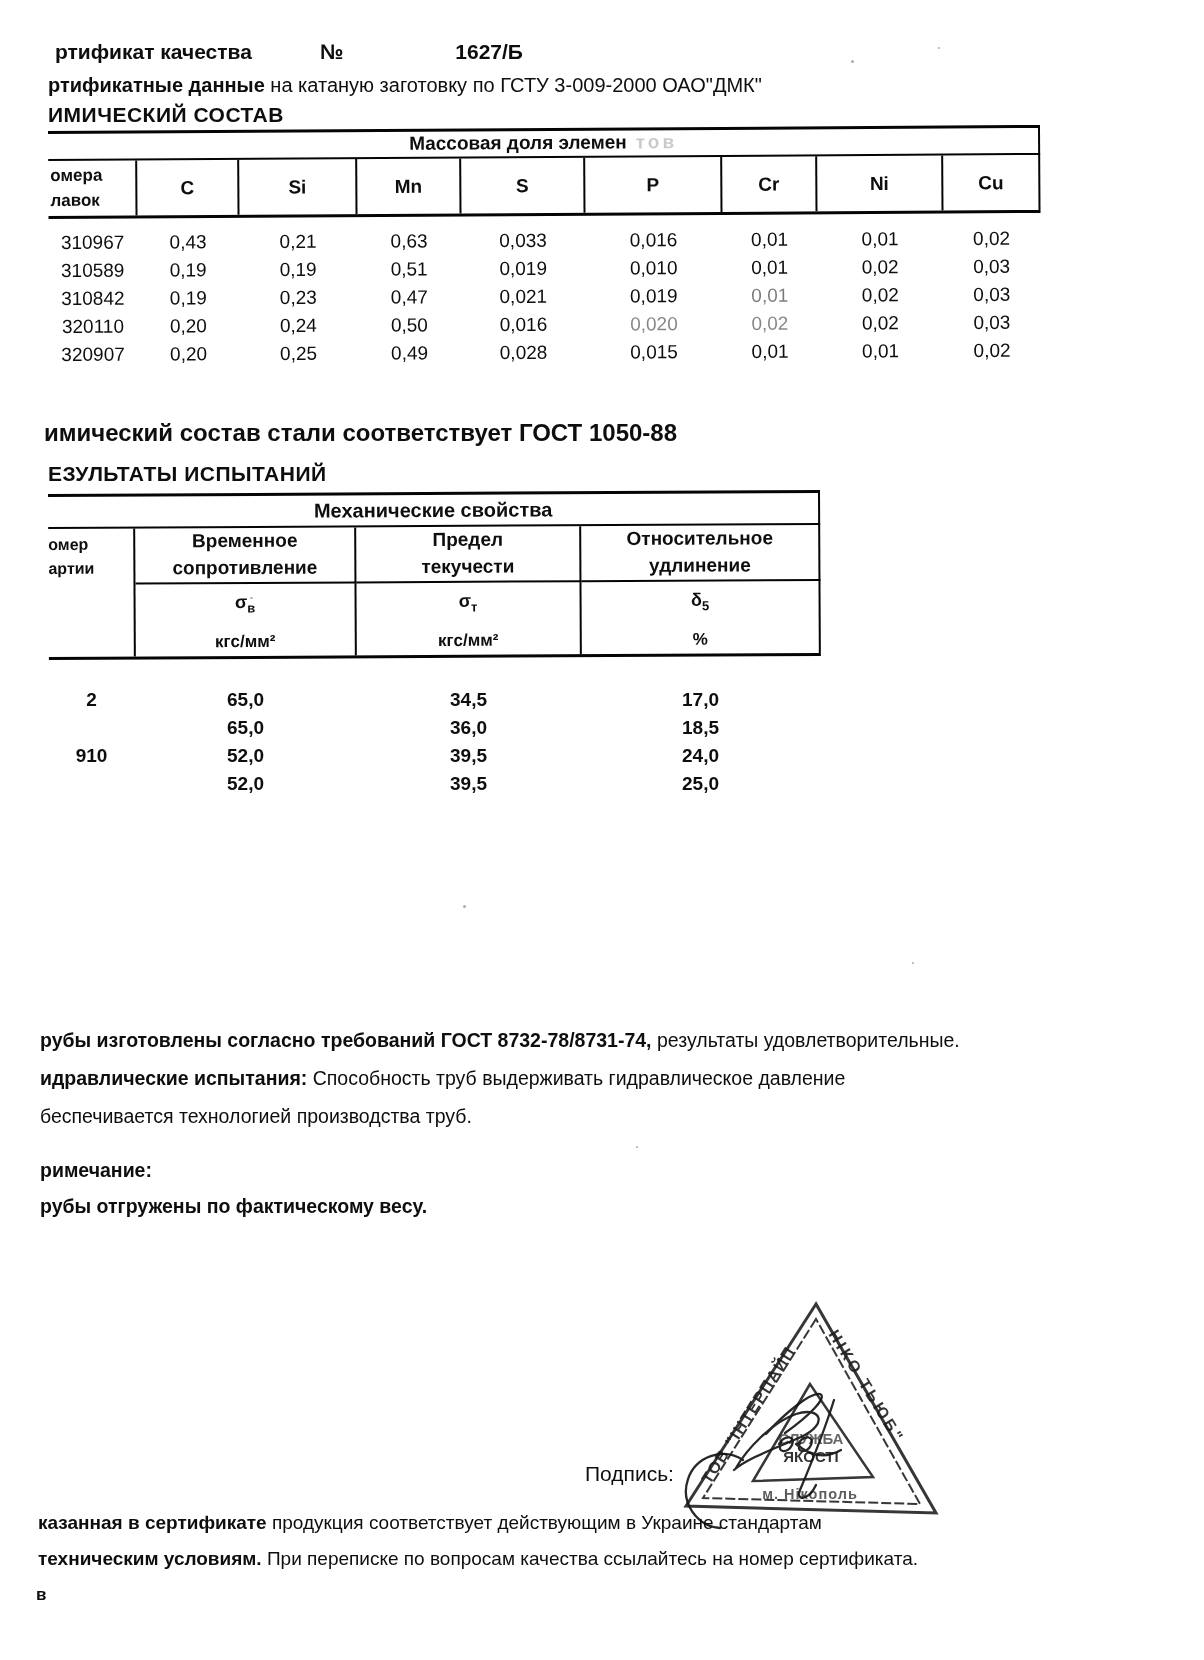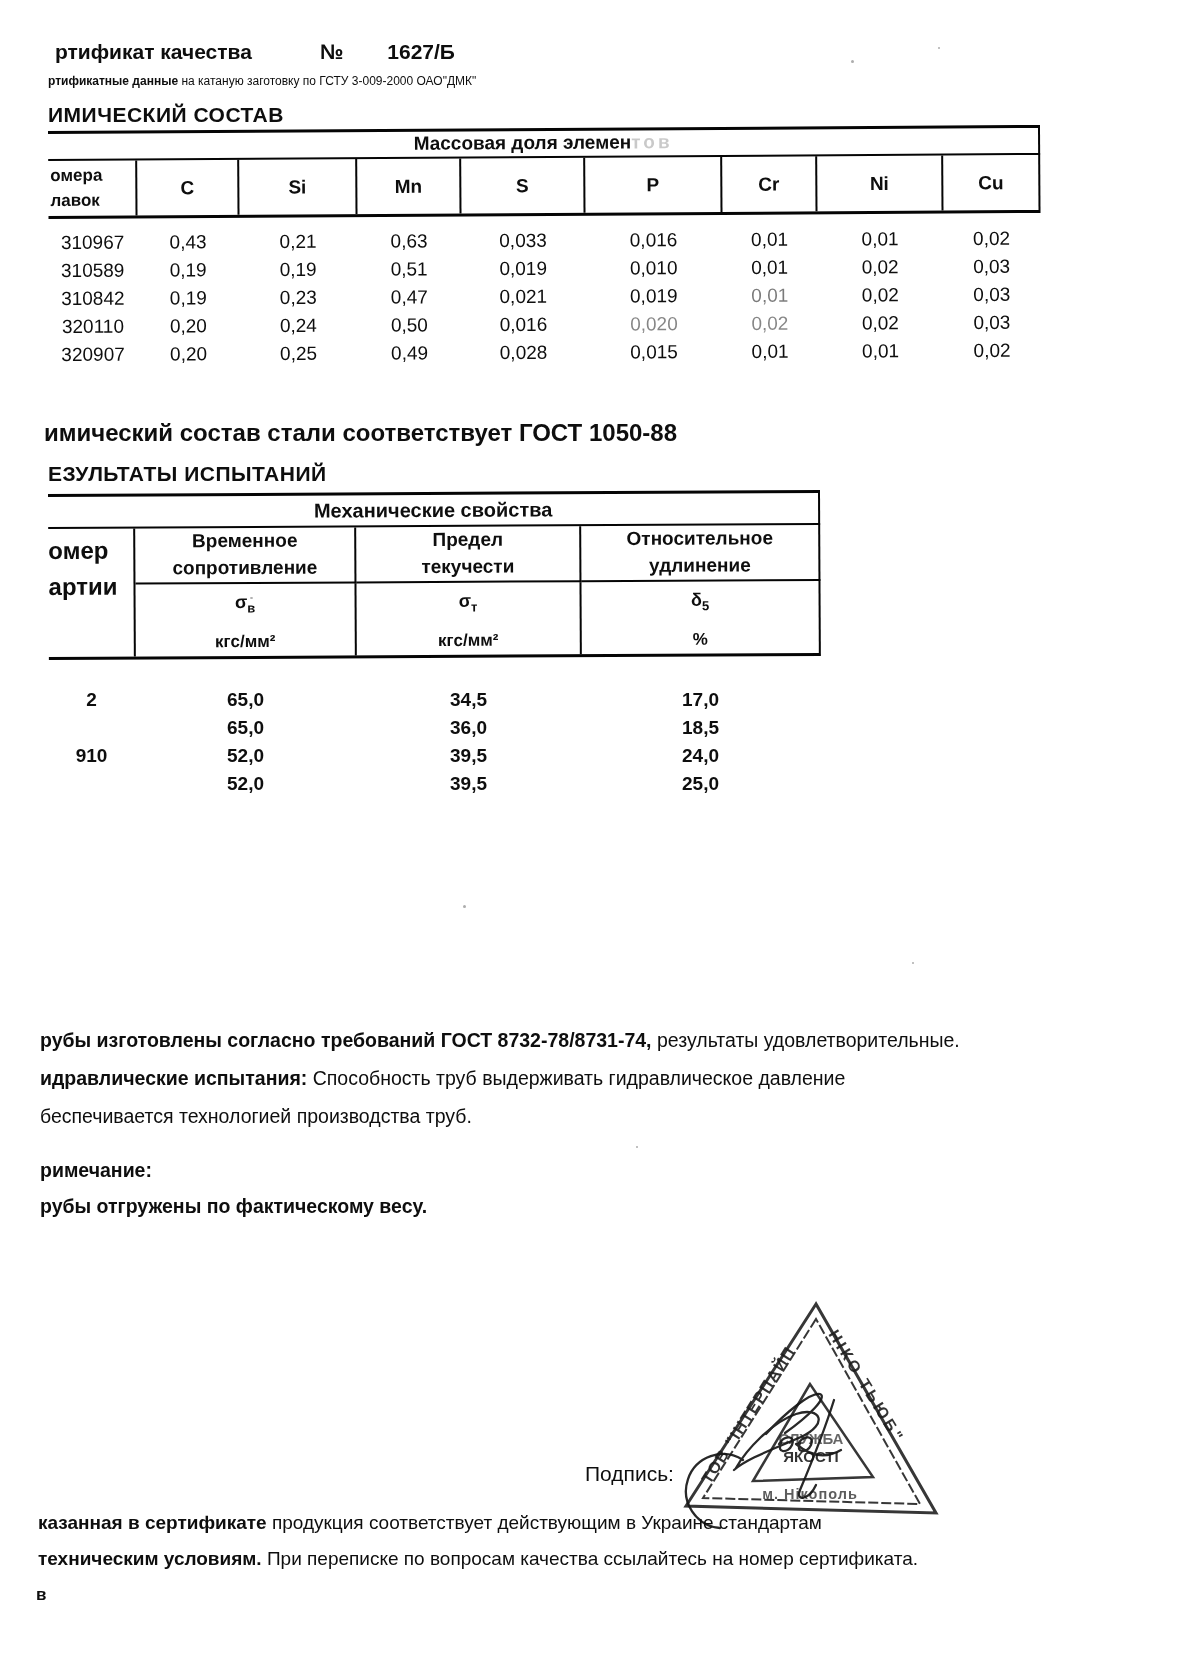--- a/index.html
+++ b/index.html
@@ -7,53 +7,53 @@
     position:relative; width:1204px; height:1660px; background:#ffffff;
     font-family:"Liberation Sans", sans-serif; color:#0e0e0e; overflow:hidden;
     margin:0 auto;
   }
   .b{font-weight:bold;}
   .abs{position:absolute;}
 
   
   .hdr1{left:55px; top:40px; font-size:21px;}
   .hdr1 .no{margin-left:68px; font-weight:bold;}
-  .hdr1 .num{margin-left:44px; font-weight:bold;}
-  .hdr2{left:48px; top:74px; font-size:12px;}
+  .hdr1 .num{margin-left:112px; font-weight:bold;}
+  .hdr2{left:48px; top:74px; font-size:20px;}
   .sec{font-size:21px; font-weight:bold; letter-spacing:.5px;}
 
   
   .chem{left:48px; top:131px; width:992px; display:grid;
     grid-template-columns:89px 102px 118px 104px 124px 137px 95px 126px 97px;
     border-top:3px solid #050505; border-bottom:3px solid #050505;
     transform:rotate(-0.35deg); transform-origin:left top;}
   .chem .band{grid-column:1/-1; border-bottom:2px solid #050505; border-right:2px solid #050505;
     text-align:center; font-weight:bold; font-size:19px; padding:1px 0 2px 0;}
   .chem .h{border-right:2px solid #050505; height:55px; display:flex; align-items:center;
     justify-content:center; font-weight:bold; font-size:19px;}
   .chem .h.first{justify-content:flex-start; padding-left:2px; font-size:17px;
     white-space:pre-line; line-height:1.45;}
-  .faded{opacity:.22; letter-spacing:3px;}
+  .faded{opacity:.22; letter-spacing:3px;padding-left:9px;}
 
   .chem-data{left:48px; top:229px; width:992px; display:grid;
     grid-template-columns:89px 102px 118px 104px 124px 137px 95px 126px 97px;
     grid-auto-rows:28px; transform:rotate(-0.25deg); transform-origin:left top;}
   .chem-data div{line-height:28px; text-align:center; font-weight:normal; font-size:19px;}
 
   .gost{left:44px; top:419px; font-size:24px; font-weight:bold;}
 
   
   .mech{left:48px; top:494px; width:772px; display:grid;
     grid-template-columns:87px 221px 225px 239px; grid-template-rows:32px 56px 72px;
     border-top:3px solid #050505; border-bottom:3px solid #050505;
     transform:rotate(-0.3deg); transform-origin:left top;}
   .mech .band{grid-column:1/-1; border-bottom:2px solid #050505; border-right:2px solid #050505;
     text-align:center; font-weight:bold; font-size:20px; line-height:30px;}
   .mech .c1{grid-row:2/4; grid-column:1; border-right:2px solid #050505; font-weight:bold;
-    font-size:24px; white-space:pre-line; line-height:1.5; padding:4px 0 0 0;}
+    font-size:16px; white-space:pre-line; line-height:1.5; padding:4px 0 0 0;}
   .mech .h{border-right:2px solid #050505; border-bottom:2px solid #050505; display:flex;
     align-items:center; justify-content:center; text-align:center; font-weight:bold;
     font-size:19px; white-space:pre-line; line-height:1.4;}
   .mech .s{border-right:2px solid #050505; display:flex; flex-direction:column;
     align-items:center; justify-content:space-between; padding:8px 0 4px 0;
     font-weight:bold; font-size:18px;}
   .mech .s sub{font-size:13px;}
   .mech .s .unit{font-size:17px;}
 
   .mech-data{left:48px; top:686px; width:772px; display:grid;

